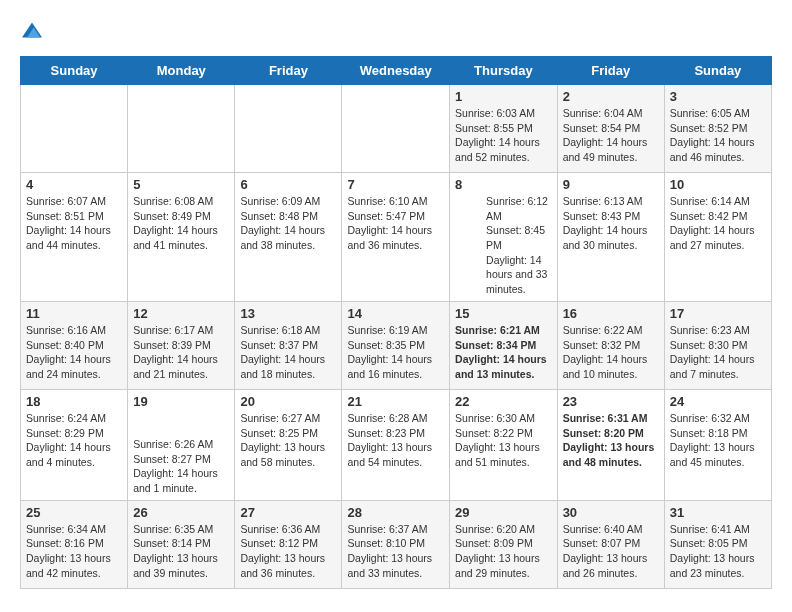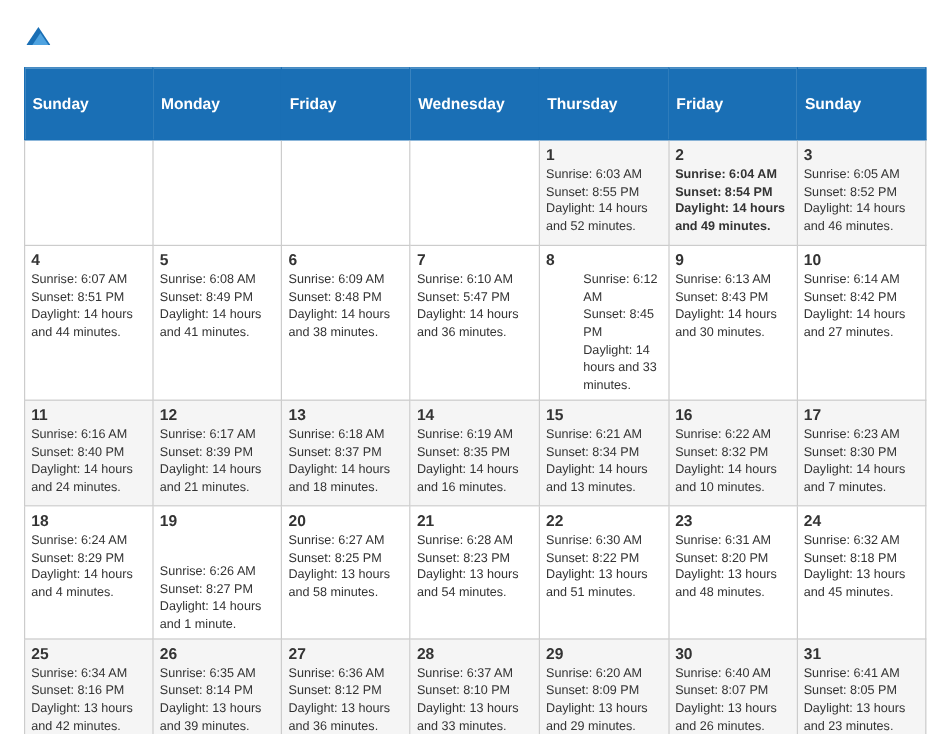--- a/index.html
+++ b/index.html
@@ -54,22 +54,22 @@
       color: #555;
     }
     table {
       width: 100%;
       border-collapse: collapse;
       font-size: 11px;
     }
     thead tr th {
       background-color: #1a6fb5;
       color: #fff;
-      text-align: left;
-      padding: 22px 6px;
+      text-align: center;
+      padding: 6px 6px;
       font-size: 13px;
       font-weight: bold;
       border: 1px solid #1a6fb5;
     }
     tbody tr td {
       border: 1px solid #ccc;
       vertical-align: top;
       padding: 4px 5px;
       width: 108px;
       min-height: 80px;
@@ -137,21 +137,21 @@
         <td class="empty-cell"></td>
         <td class="empty-cell"></td>
         <td>
           <span class="day-number">1</span>
           <div class="day-info" style="white-space: pre-line;">Sunrise: 6:03 AM
 Sunset: 8:55 PM
 Daylight: 14 hours and 52 minutes.</div>
         </td>
         <td>
           <span class="day-number">2</span>
-          <div class="day-info" style="white-space: pre-line; font-weight: bold;">Sunrise: 6:04 AM
+          <div class="day-info" style="white-space: pre-line;">Sunrise: 6:04 AM
 Sunset: 8:54 PM
 Daylight: 14 hours and 49 minutes.</div>
         </td>
         <td>
           <span class="day-number">3</span>
           <div class="day-info" style="white-space: pre-line;">Sunrise: 6:05 AM
 Sunset: 8:52 PM
 Daylight: 14 hours and 46 minutes.</div>
         </td>
       </tr>
@@ -219,21 +219,21 @@
 Daylight: 14 hours and 18 minutes.</div>
         </td>
         <td>
           <span class="day-number">14</span>
           <div class="day-info" style="white-space: pre-line;">Sunrise: 6:19 AM
 Sunset: 8:35 PM
 Daylight: 14 hours and 16 minutes.</div>
         </td>
         <td>
           <span class="day-number">15</span>
-          <div class="day-info" style="white-space: pre-line;">Sunrise: 6:21 AM
+          <div class="day-info" style="white-space: pre-line; font-weight: bold;">Sunrise: 6:21 AM
 Sunset: 8:34 PM
 Daylight: 14 hours and 13 minutes.</div>
         </td>
         <td>
           <span class="day-number">16</span>
           <div class="day-info" style="white-space: pre-line;">Sunrise: 6:22 AM
 Sunset: 8:32 PM
 Daylight: 14 hours and 10 minutes.</div>
         </td>
         <td>
@@ -269,21 +269,21 @@
 Daylight: 13 hours and 54 minutes.</div>
         </td>
         <td>
           <span class="day-number">22</span>
           <div class="day-info" style="white-space: pre-line;">Sunrise: 6:30 AM
 Sunset: 8:22 PM
 Daylight: 13 hours and 51 minutes.</div>
         </td>
         <td>
           <span class="day-number">23</span>
-          <div class="day-info" style="white-space: pre-line;">Sunrise: 6:31 AM
+          <div class="day-info" style="white-space: pre-line; font-weight: bold;">Sunrise: 6:31 AM
 Sunset: 8:20 PM
 Daylight: 13 hours and 48 minutes.</div>
         </td>
         <td>
           <span class="day-number">24</span>
           <div class="day-info" style="white-space: pre-line;">Sunrise: 6:32 AM
 Sunset: 8:18 PM
 Daylight: 13 hours and 45 minutes.</div>
         </td>
       </tr>

